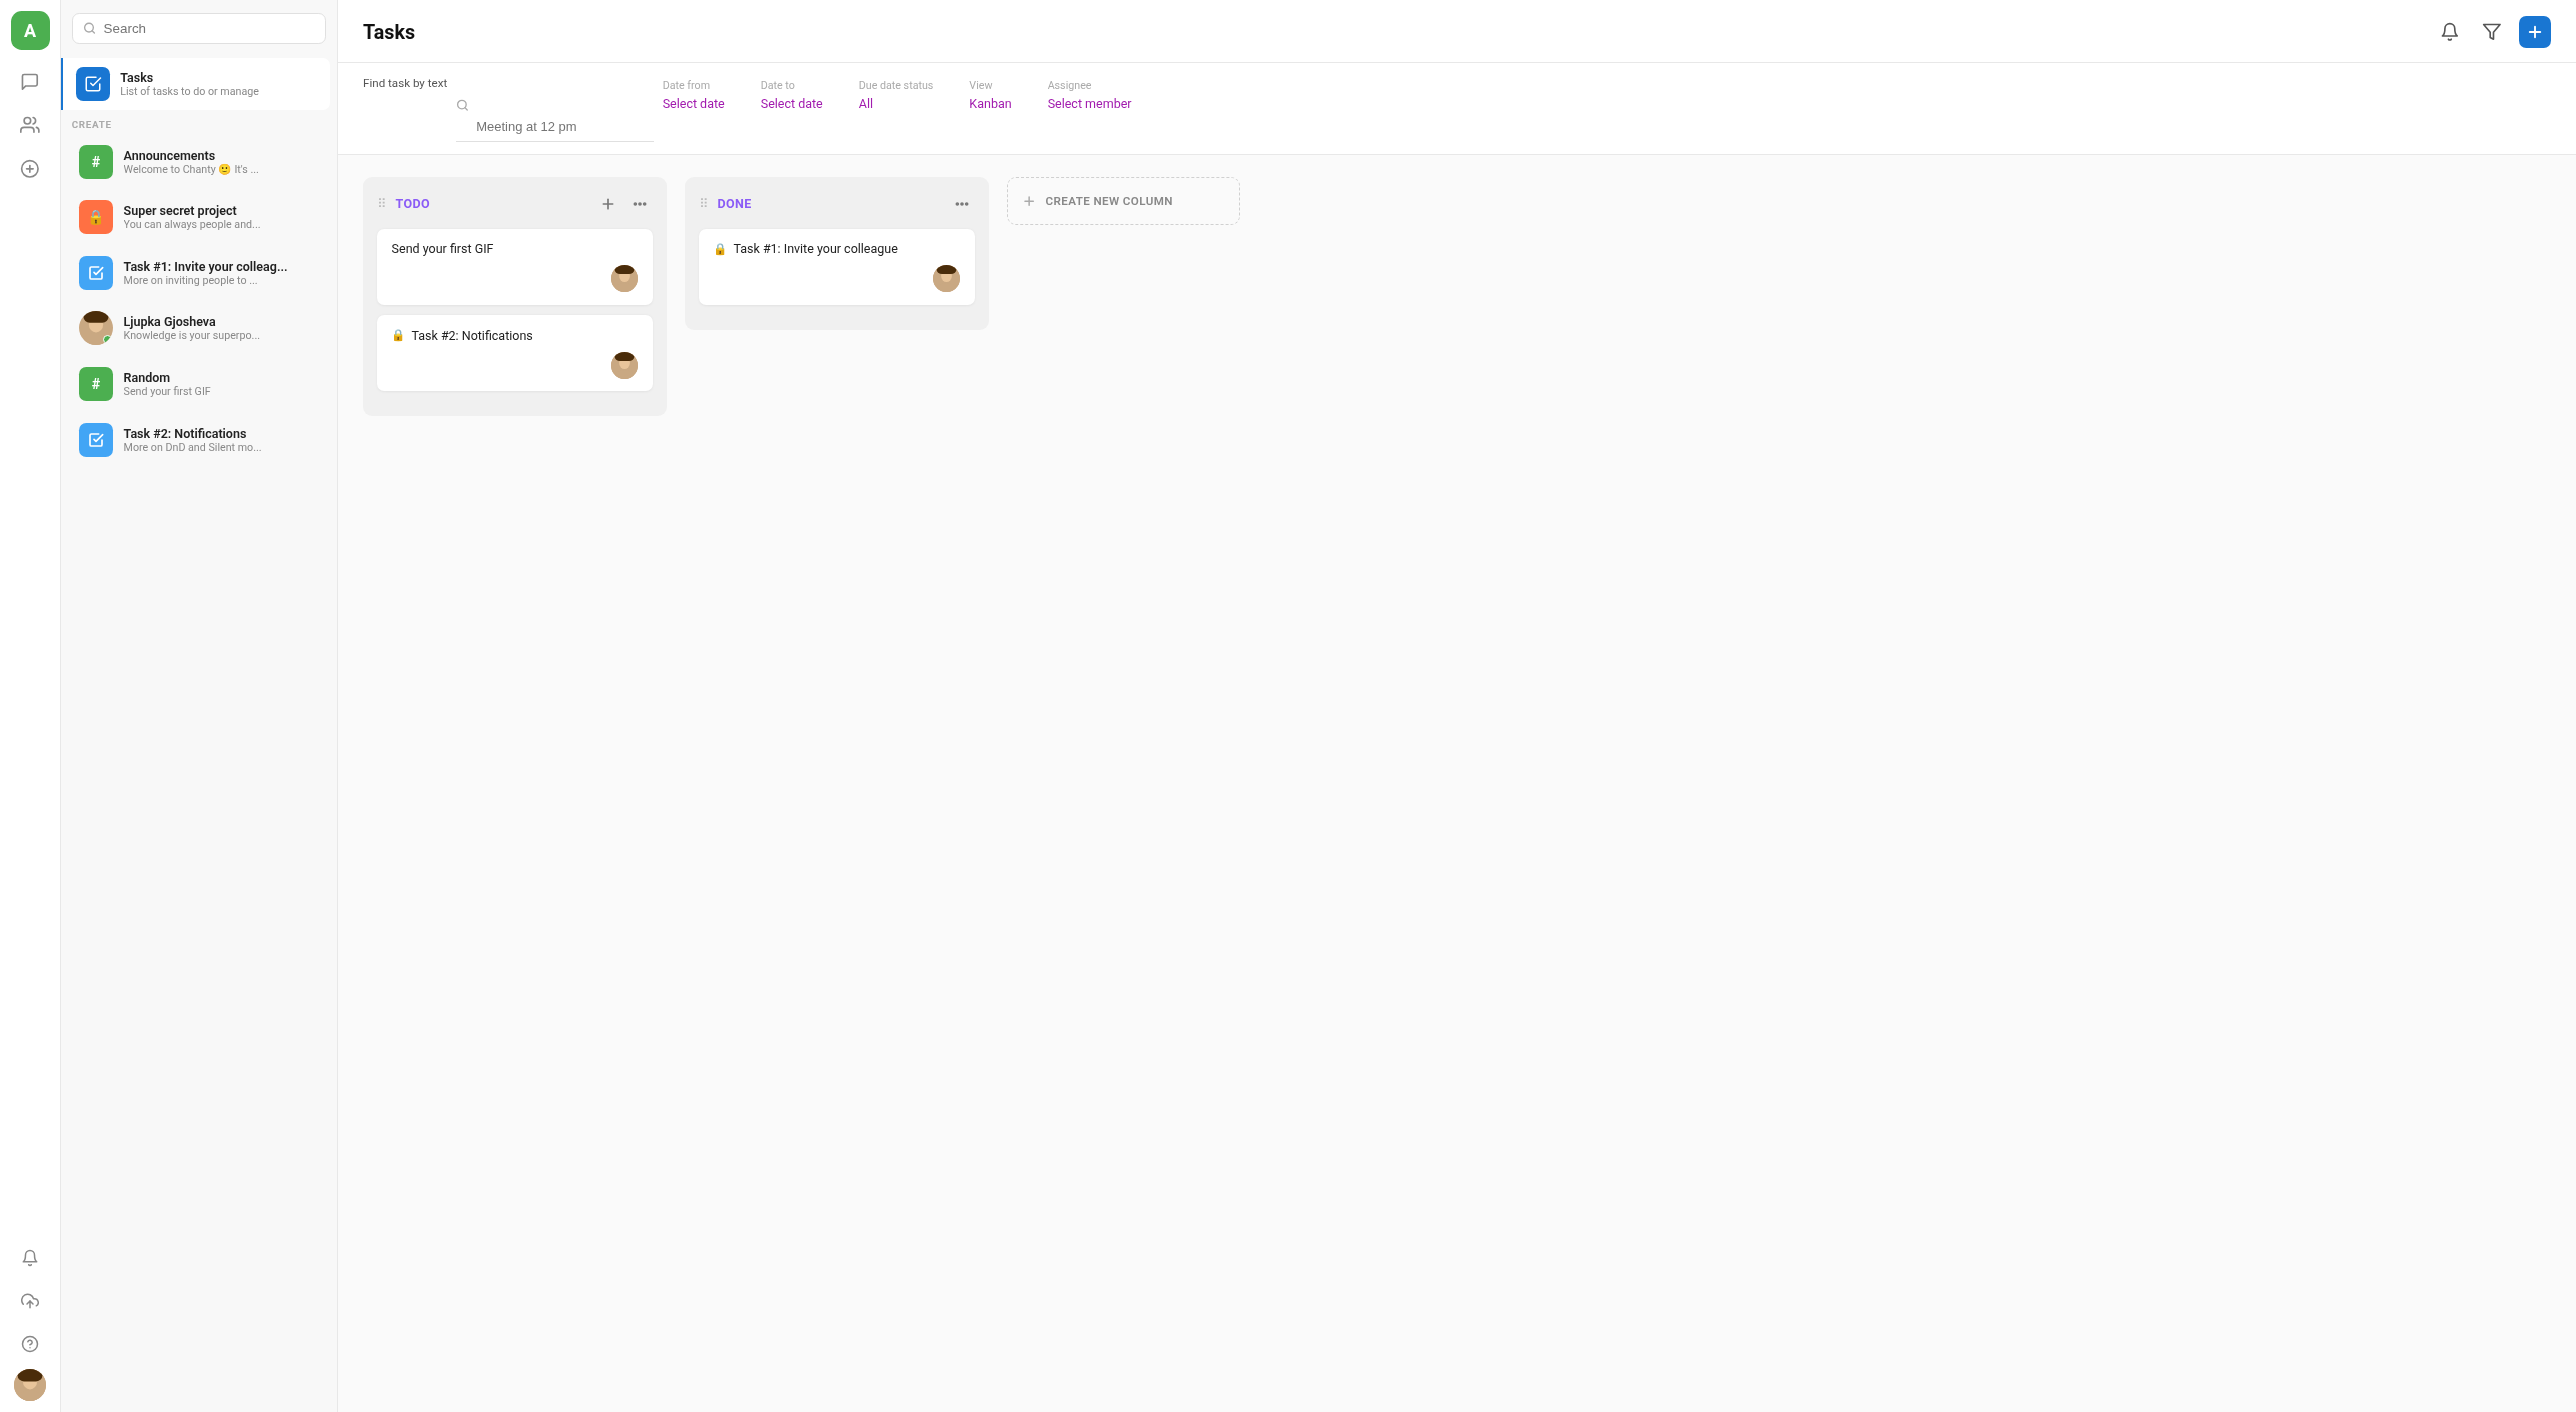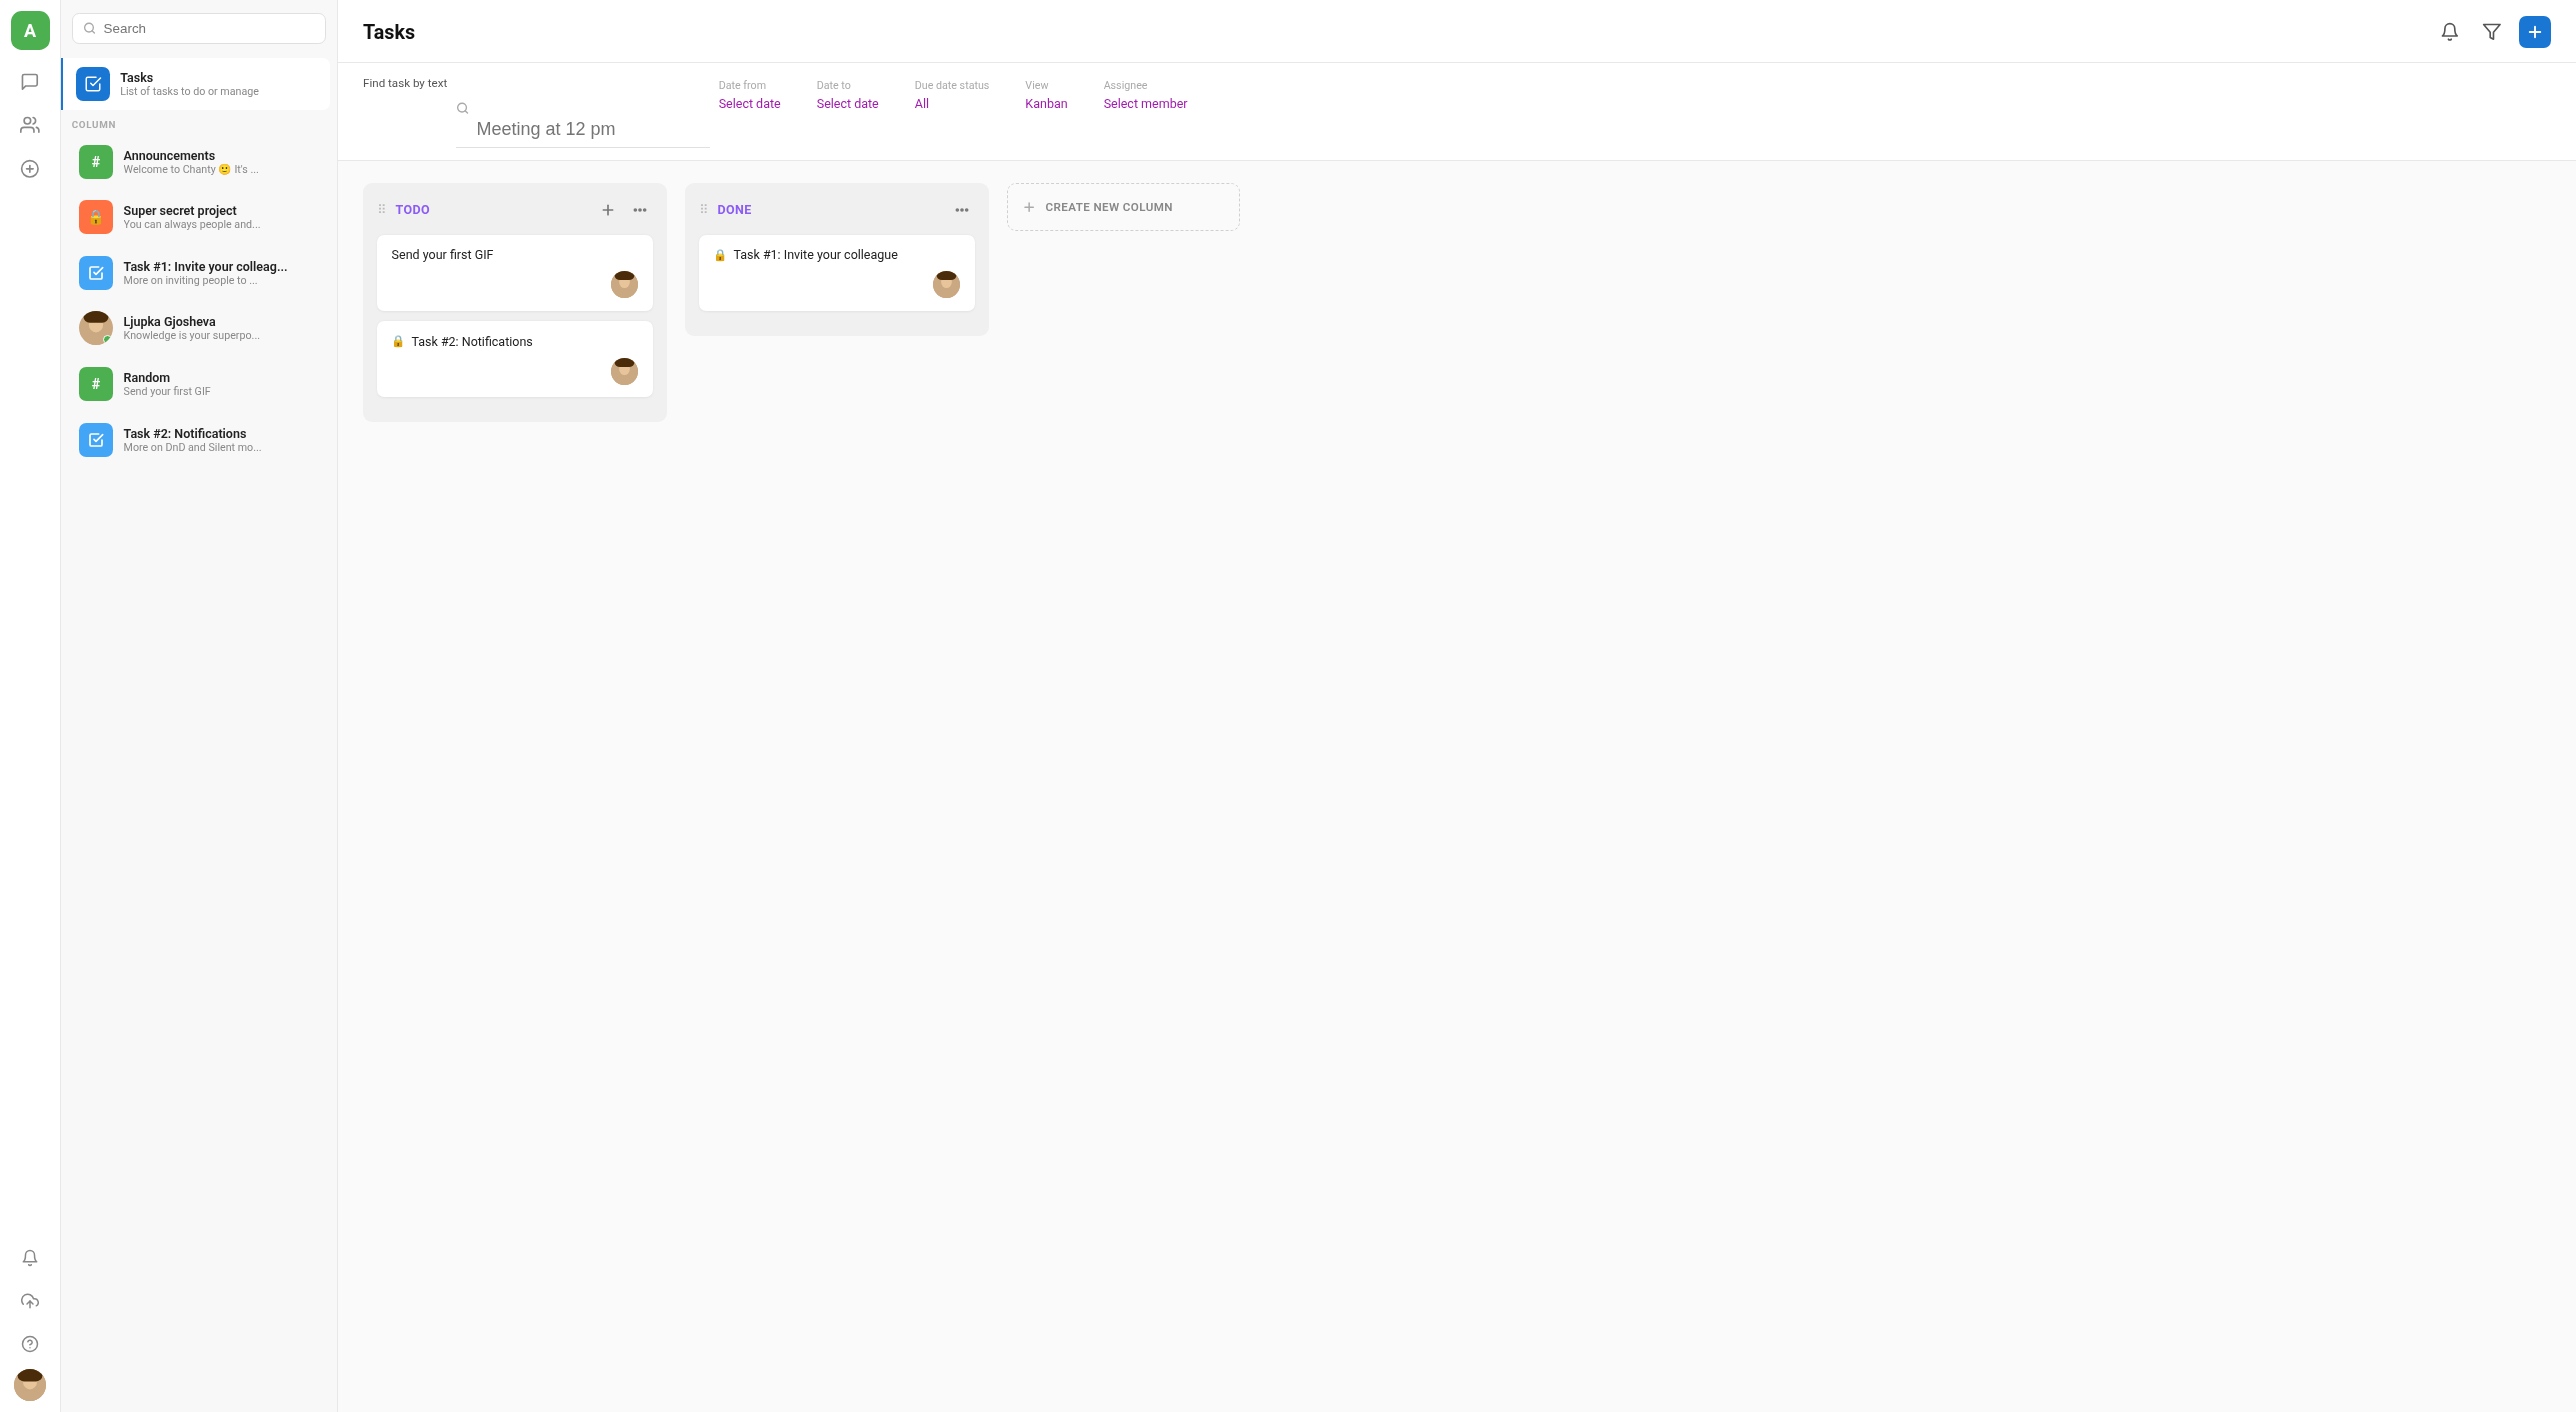--- a/index.html
+++ b/index.html
@@ -371,21 +371,21 @@
           <path d="M9 11l3 3L22 4"></path>
           <path d="M21 12v7a2 2 0 0 1-2 2H5a2 2 0 0 1-2-2V5a2 2 0 0 1 2-2h11"></path>
         </svg>
     </div>
     <div class="sidebar-item-text">
       <div class="title">Tasks</div>
       <div class="subtitle">List of tasks to do or manage</div>
     </div>
   </div>
 
-  <div class="recents-label">COLUMN</div>
+  <div class="recents-label">CREATE</div>
 
   <div class="sidebar-item">
     <div class="sidebar-item-icon" style="background:#4caf50;">
       <span style="color:white;font-weight:700;font-size:14.3px;">#</span>
     </div>
     <div class="sidebar-item-text">
       <div class="title">Announcements</div>
       <div class="subtitle">Welcome to Chanty 🙂 It's ...</div>
     </div>
   </div>
@@ -480,21 +480,21 @@
     </div>
   </div>
 
   <div class="filter-bar">
     <div class="find-task-label">Find task by text</div>
     <div class="find-task-input">
       <svg width="14.3" height="14.3" viewBox="0 0 24 24" fill="none" stroke="#aaa" stroke-width="2.5" stroke-linecap="round" stroke-linejoin="round">
           <circle cx="11" cy="11" r="8"></circle>
           <line x1="21" y1="21" x2="16.65" y2="16.65"></line>
         </svg>
-      <input type="text" style="border: none; outline: none; font-size: 18px; color: rgb(187, 187, 187); background: transparent; width: 100%; margin-top: 43px;" placeholder="Meeting at 12 pm">
+      <input type="text" style="border: none; outline: none; font-size: 13px; color: rgb(187, 187, 187); background: transparent; width: 100%; margin-top: 43px;" placeholder="Meeting at 12 pm">
     </div>
     <div class="filter-row">
       <div class="filter-item">
         <label>Date from</label>
         <span class="filter-val">Select date</span>
       </div>
       <div class="filter-item">
         <label>Date to</label>
         <span class="filter-val">Select date</span>
       </div>

